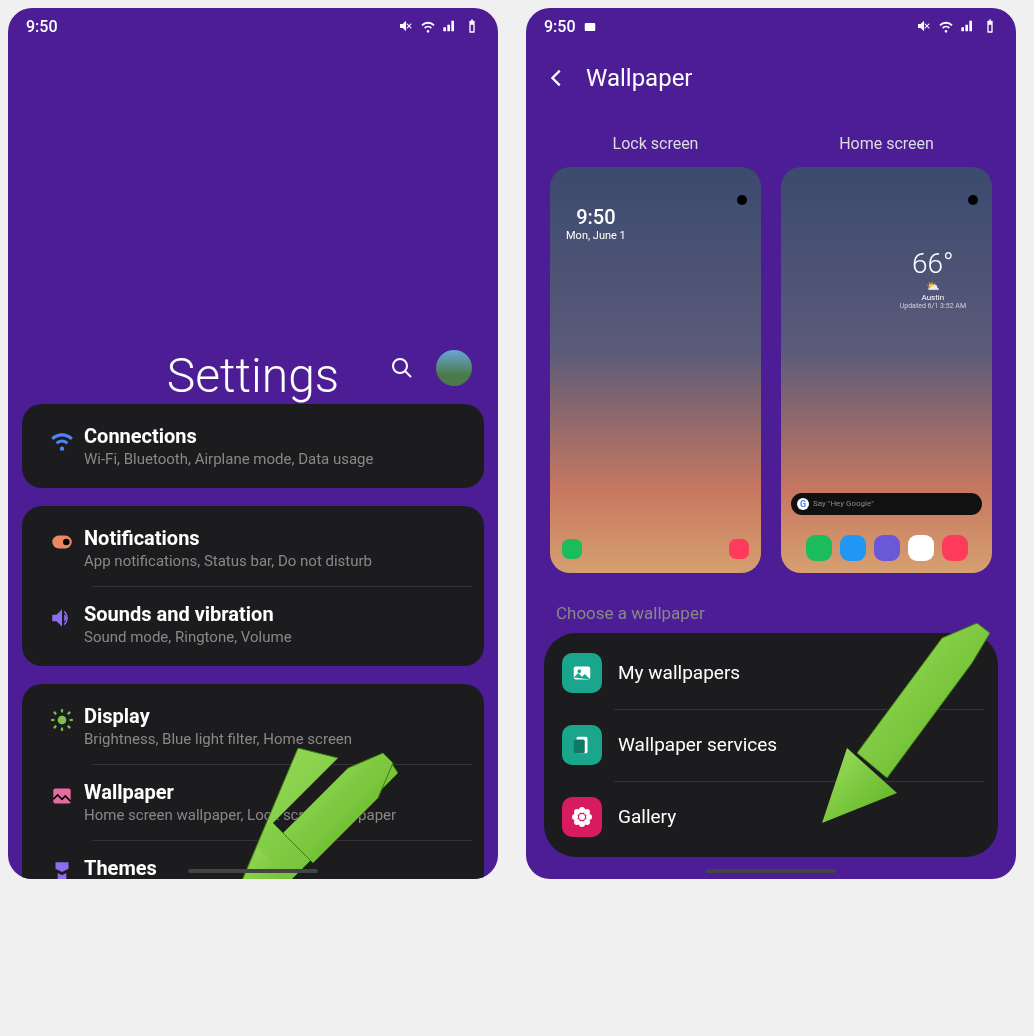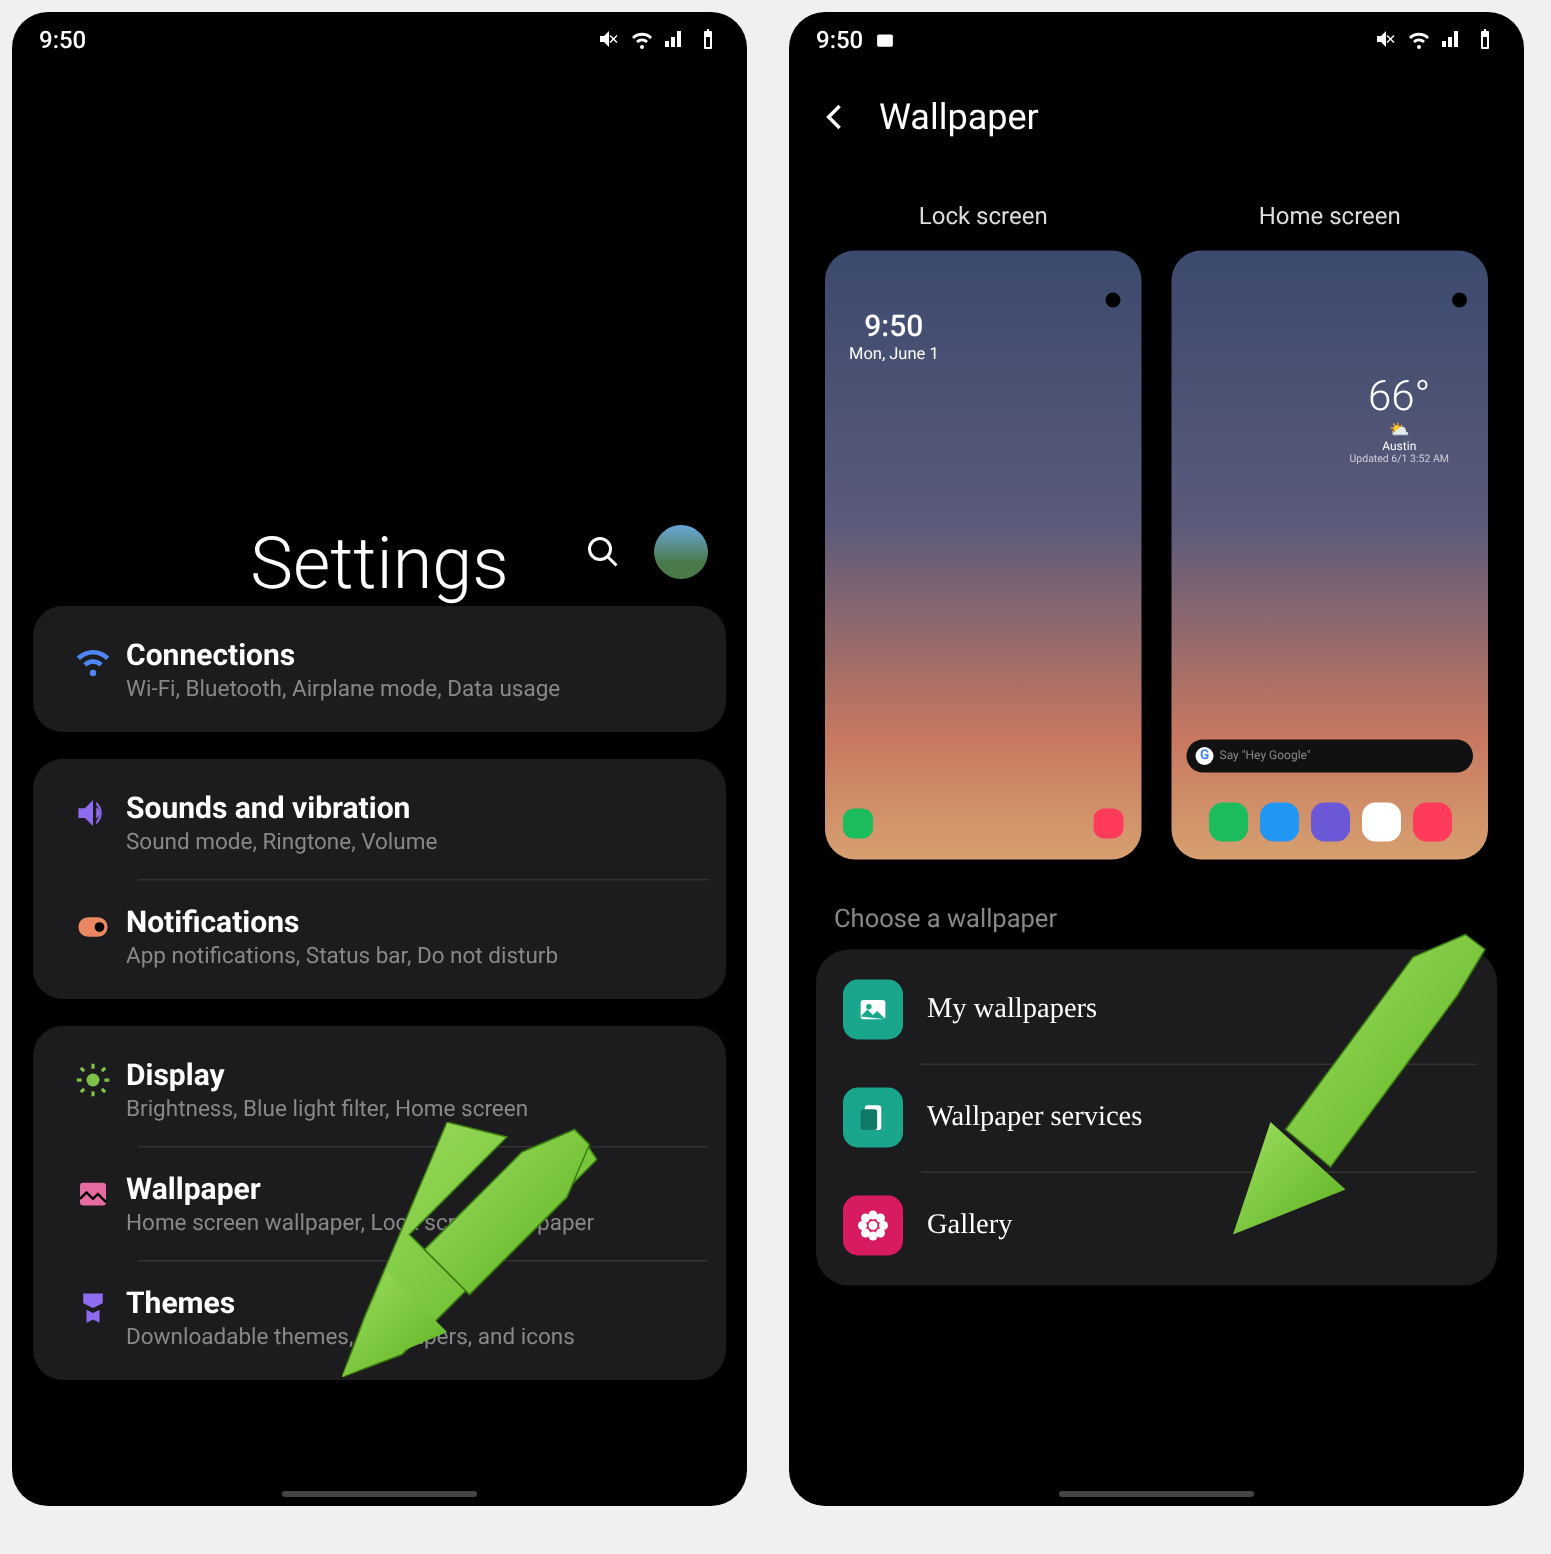--- a/index.html
+++ b/index.html
@@ -7,22 +7,22 @@
     background: #f0f0f0;
     font-family: -apple-system, BlinkMacSystemFont, "Segoe UI", Roboto, sans-serif;
     width: 1034px;
     height: 1036px;
     display: flex;
     gap: 28px;
     padding: 8px;
   }
   .phone {
     width: 490px;
-    height: 996px;
-    background: #000000;
+    height: 871px;
+    background: #4c1d95;
     border-radius: 24px;
     overflow: hidden;
     position: relative;
     color: #fff;
   }
   .status-bar {
     height: 36px;
     display: flex;
     align-items: center;
     justify-content: space-between;
@@ -121,21 +121,21 @@
   .pill { position:absolute; left:50%; transform:translateX(-50%); background:#000; border-radius:14px; height:18px; display:flex; align-items:center; padding:0 6px; font-size:8px; color:#888;}
   .pill.camera{ top:28px; right:14px; left:auto; transform:none; width:10px;height:10px;border-radius:50%;padding:0;}
   .gbar{position:absolute;bottom:58px;left:10px;right:10px;height:22px;background:#111;border-radius:12px;display:flex;align-items:center;padding:0 6px;font-size:8px;color:#888;}
   .gbar .g{width:12px;height:12px;border-radius:50%;background:#fff;color:#4285f4;font-size:9px;font-weight:bold;display:flex;align-items:center;justify-content:center;margin-right:4px;}
   .dock{position:absolute;bottom:12px;left:0;right:0;display:flex;justify-content:center;gap:8px;}
   .dock .app{width:26px;height:26px;border-radius:9px;}
   .lock-dock{display:flex;justify-content:space-between;position:absolute;bottom:14px;left:12px;right:12px;}
   .lock-dock .app{width:20px;height:20px;border-radius:7px;}
   .choose-label { padding: 20px 30px 10px; color:#888; font-size:17px; }
   .wall-list {
-    background:#1c1c1e; margin:0 18px; border-radius:22px; padding:4px 0;font-family:Liberation Serif, serif;
+    background:#1c1c1e; margin:0 18px; border-radius:32px; padding:4px 0;
   }
   .wl-item { display:flex; align-items:center; padding:16px 18px; position:relative;}
   .wl-item + .wl-item::before{content:"";position:absolute;top:0;left:70px;right:14px;height:1px;background:#333;}
   .wl-ico{width:40px;height:40px;border-radius:10px;display:flex;align-items:center;justify-content:center;margin-right:16px;}
   .wl-title{font-size:19px;}
   .explore-btn{
     margin:26px auto 0;
     background:#2a2a2c;
     border-radius:24px;
     padding:14px 30px;
@@ -187,39 +187,39 @@
       <div class="item-text">
         <div class="item-title">Connections</div>
         <div class="item-sub">Wi-Fi, Bluetooth, Airplane mode, Data usage</div>
       </div>
     </div>
   </div>
 
   <div class="sect">
     <div class="item">
       <div class="ico">
-          <svg viewBox="0 0 24 24" fill="#8e6cf0">
-            <path d="M3 9v6h4l5 5V4L7 9H3zm13 3a4 4 0 00-2-3.5v7A4 4 0 0016 12zm-2-7v2a7 7 0 010 10v2a9 9 0 000-14z"></path>
-          </svg>
-        </div>
-      <div class="item-text">
-        <div class="item-title">Sounds and vibration</div>
-        <div class="item-sub">Sound mode, Ringtone, Volume</div>
-      </div>
-    </div>
-    <div class="item">
-      <div class="ico">
           <svg viewBox="0 0 24 24" fill="#e98862">
             <rect x="3" y="6" width="18" height="12" rx="6"></rect>
             <circle cx="16" cy="12" r="3" fill="#000"></circle>
           </svg>
         </div>
       <div class="item-text">
         <div class="item-title">Notifications</div>
         <div class="item-sub">App notifications, Status bar, Do not disturb</div>
+      </div>
+    </div>
+    <div class="item">
+      <div class="ico">
+          <svg viewBox="0 0 24 24" fill="#8e6cf0">
+            <path d="M3 9v6h4l5 5V4L7 9H3zm13 3a4 4 0 00-2-3.5v7A4 4 0 0016 12zm-2-7v2a7 7 0 010 10v2a9 9 0 000-14z"></path>
+          </svg>
+        </div>
+      <div class="item-text">
+        <div class="item-title">Sounds and vibration</div>
+        <div class="item-sub">Sound mode, Ringtone, Volume</div>
       </div>
     </div>
   </div>
 
   <div class="sect" style="margin-bottom:0;">
     <div class="item">
       <div class="ico">
           <svg viewBox="0 0 24 24" fill="#7fc24a">
             <circle cx="12" cy="12" r="4"></circle>
             <g stroke="#7fc24a" stroke-width="2">

